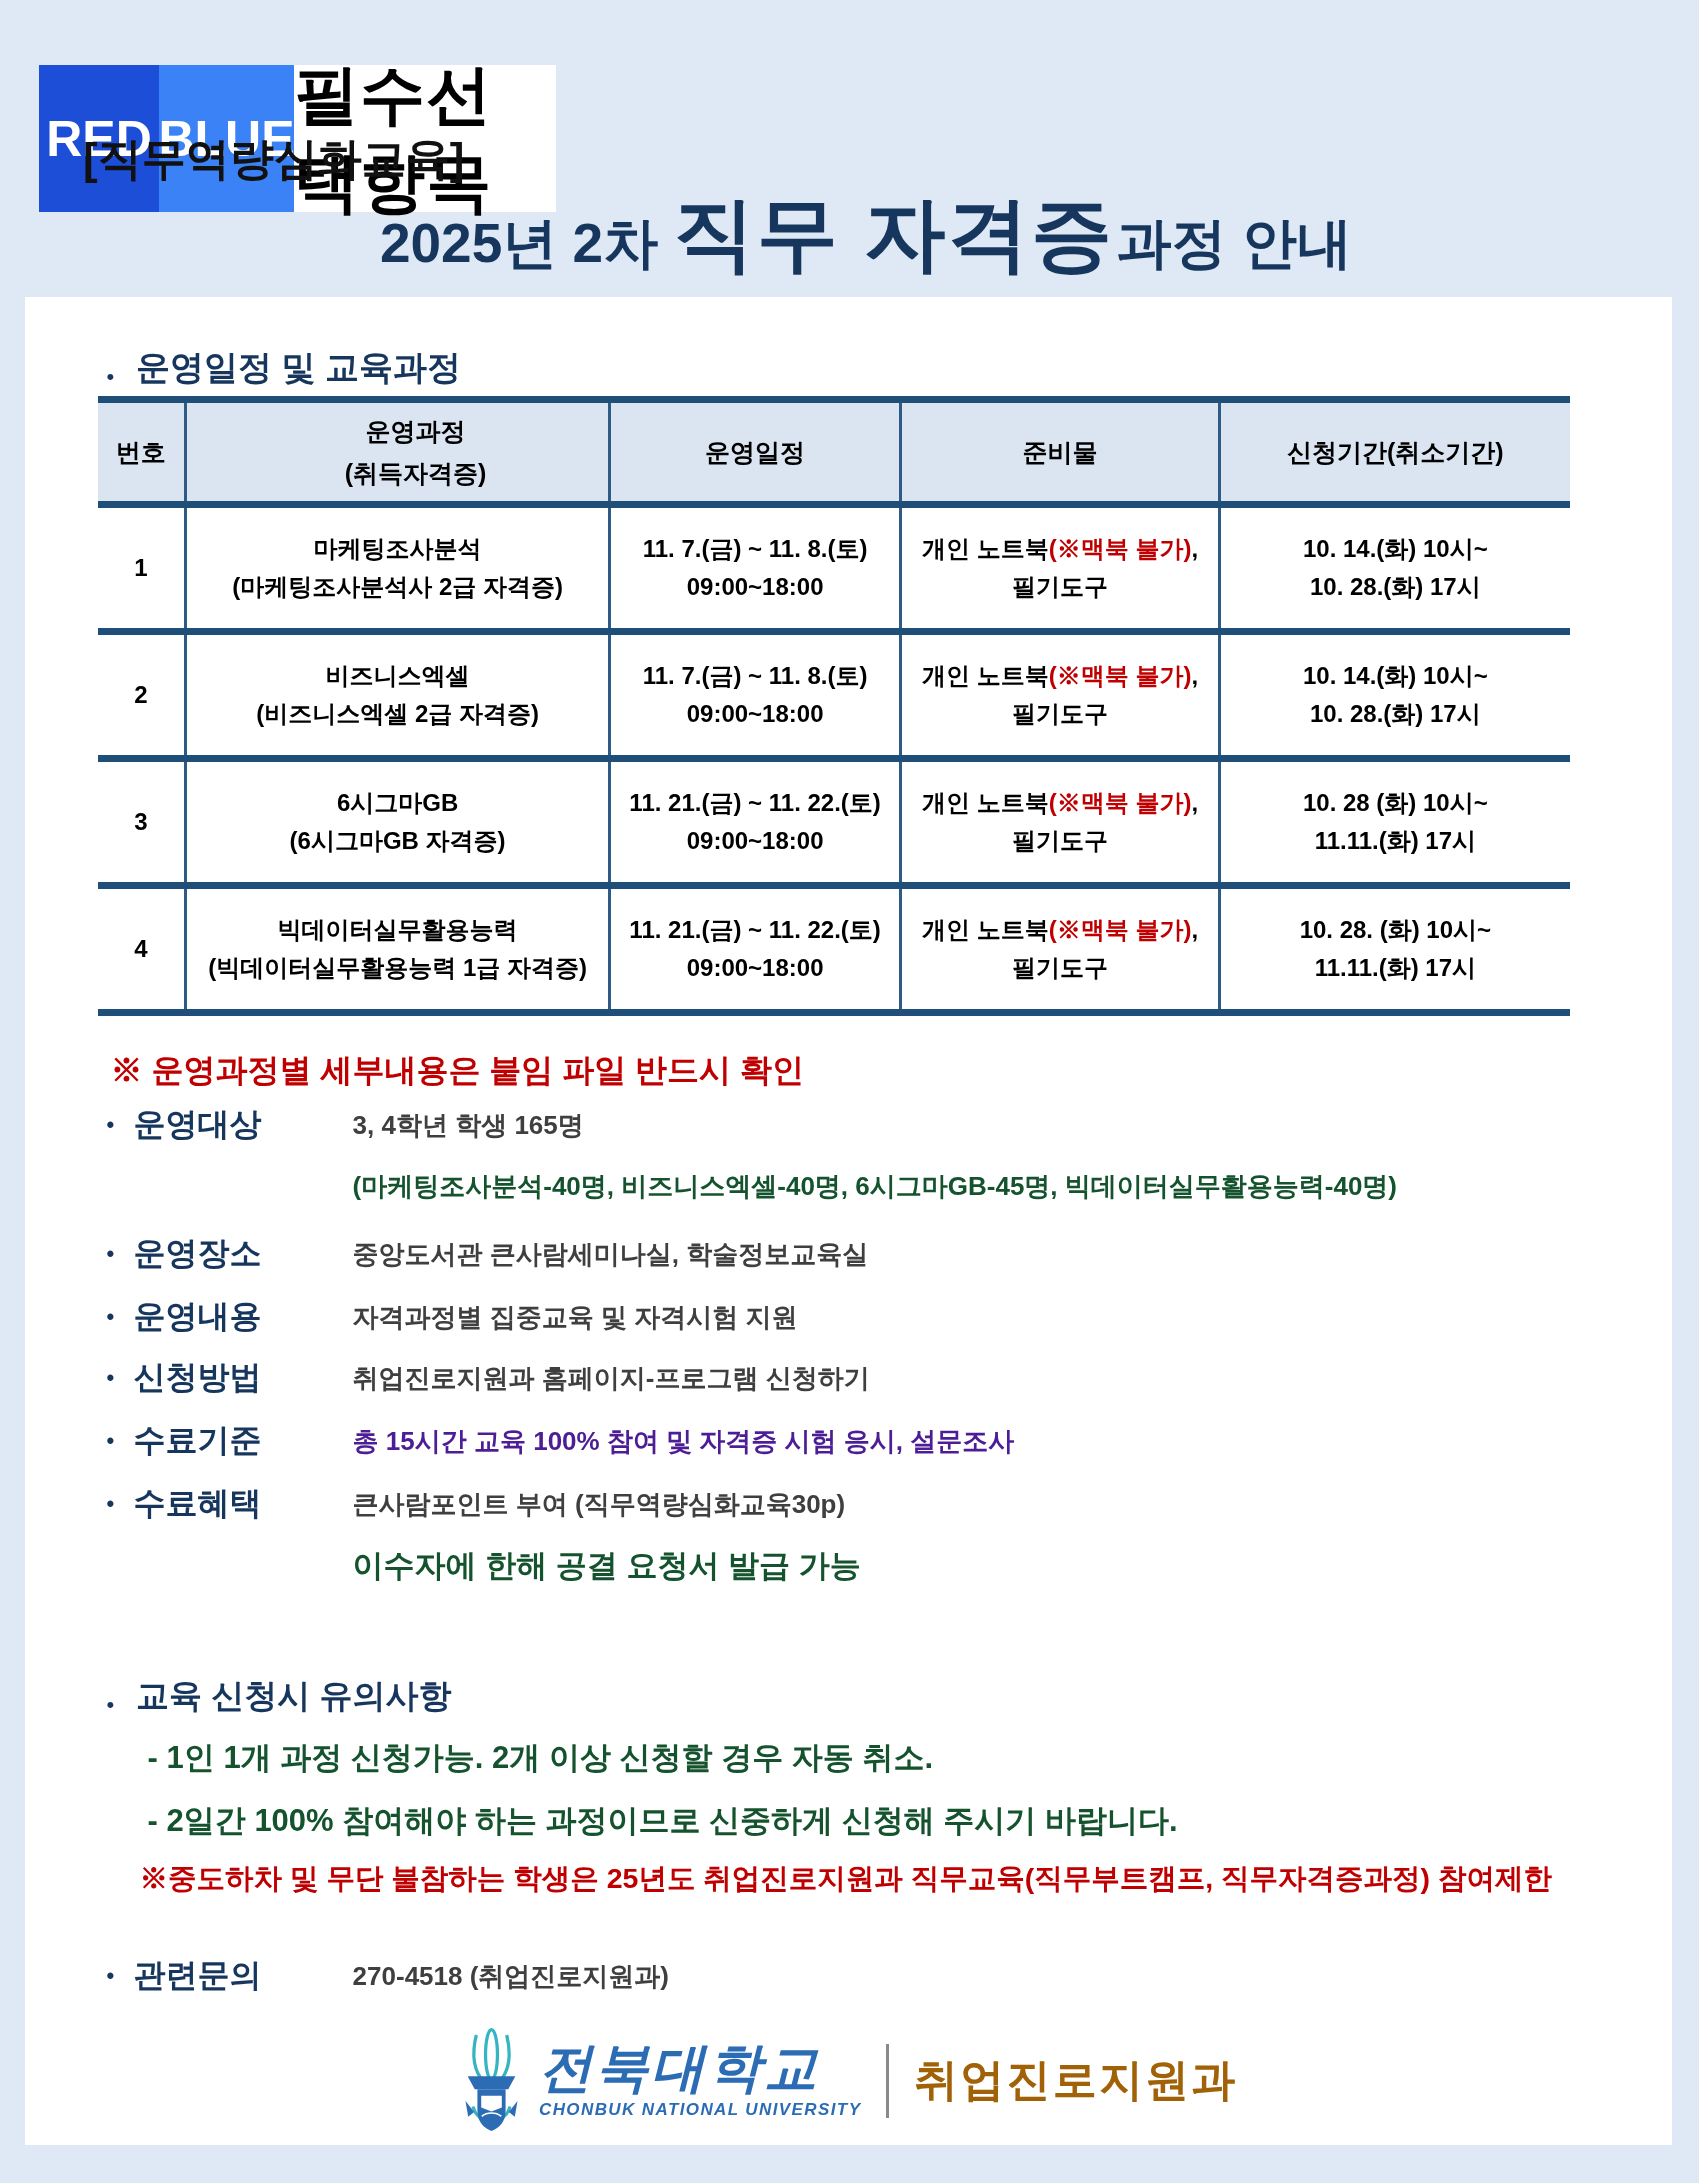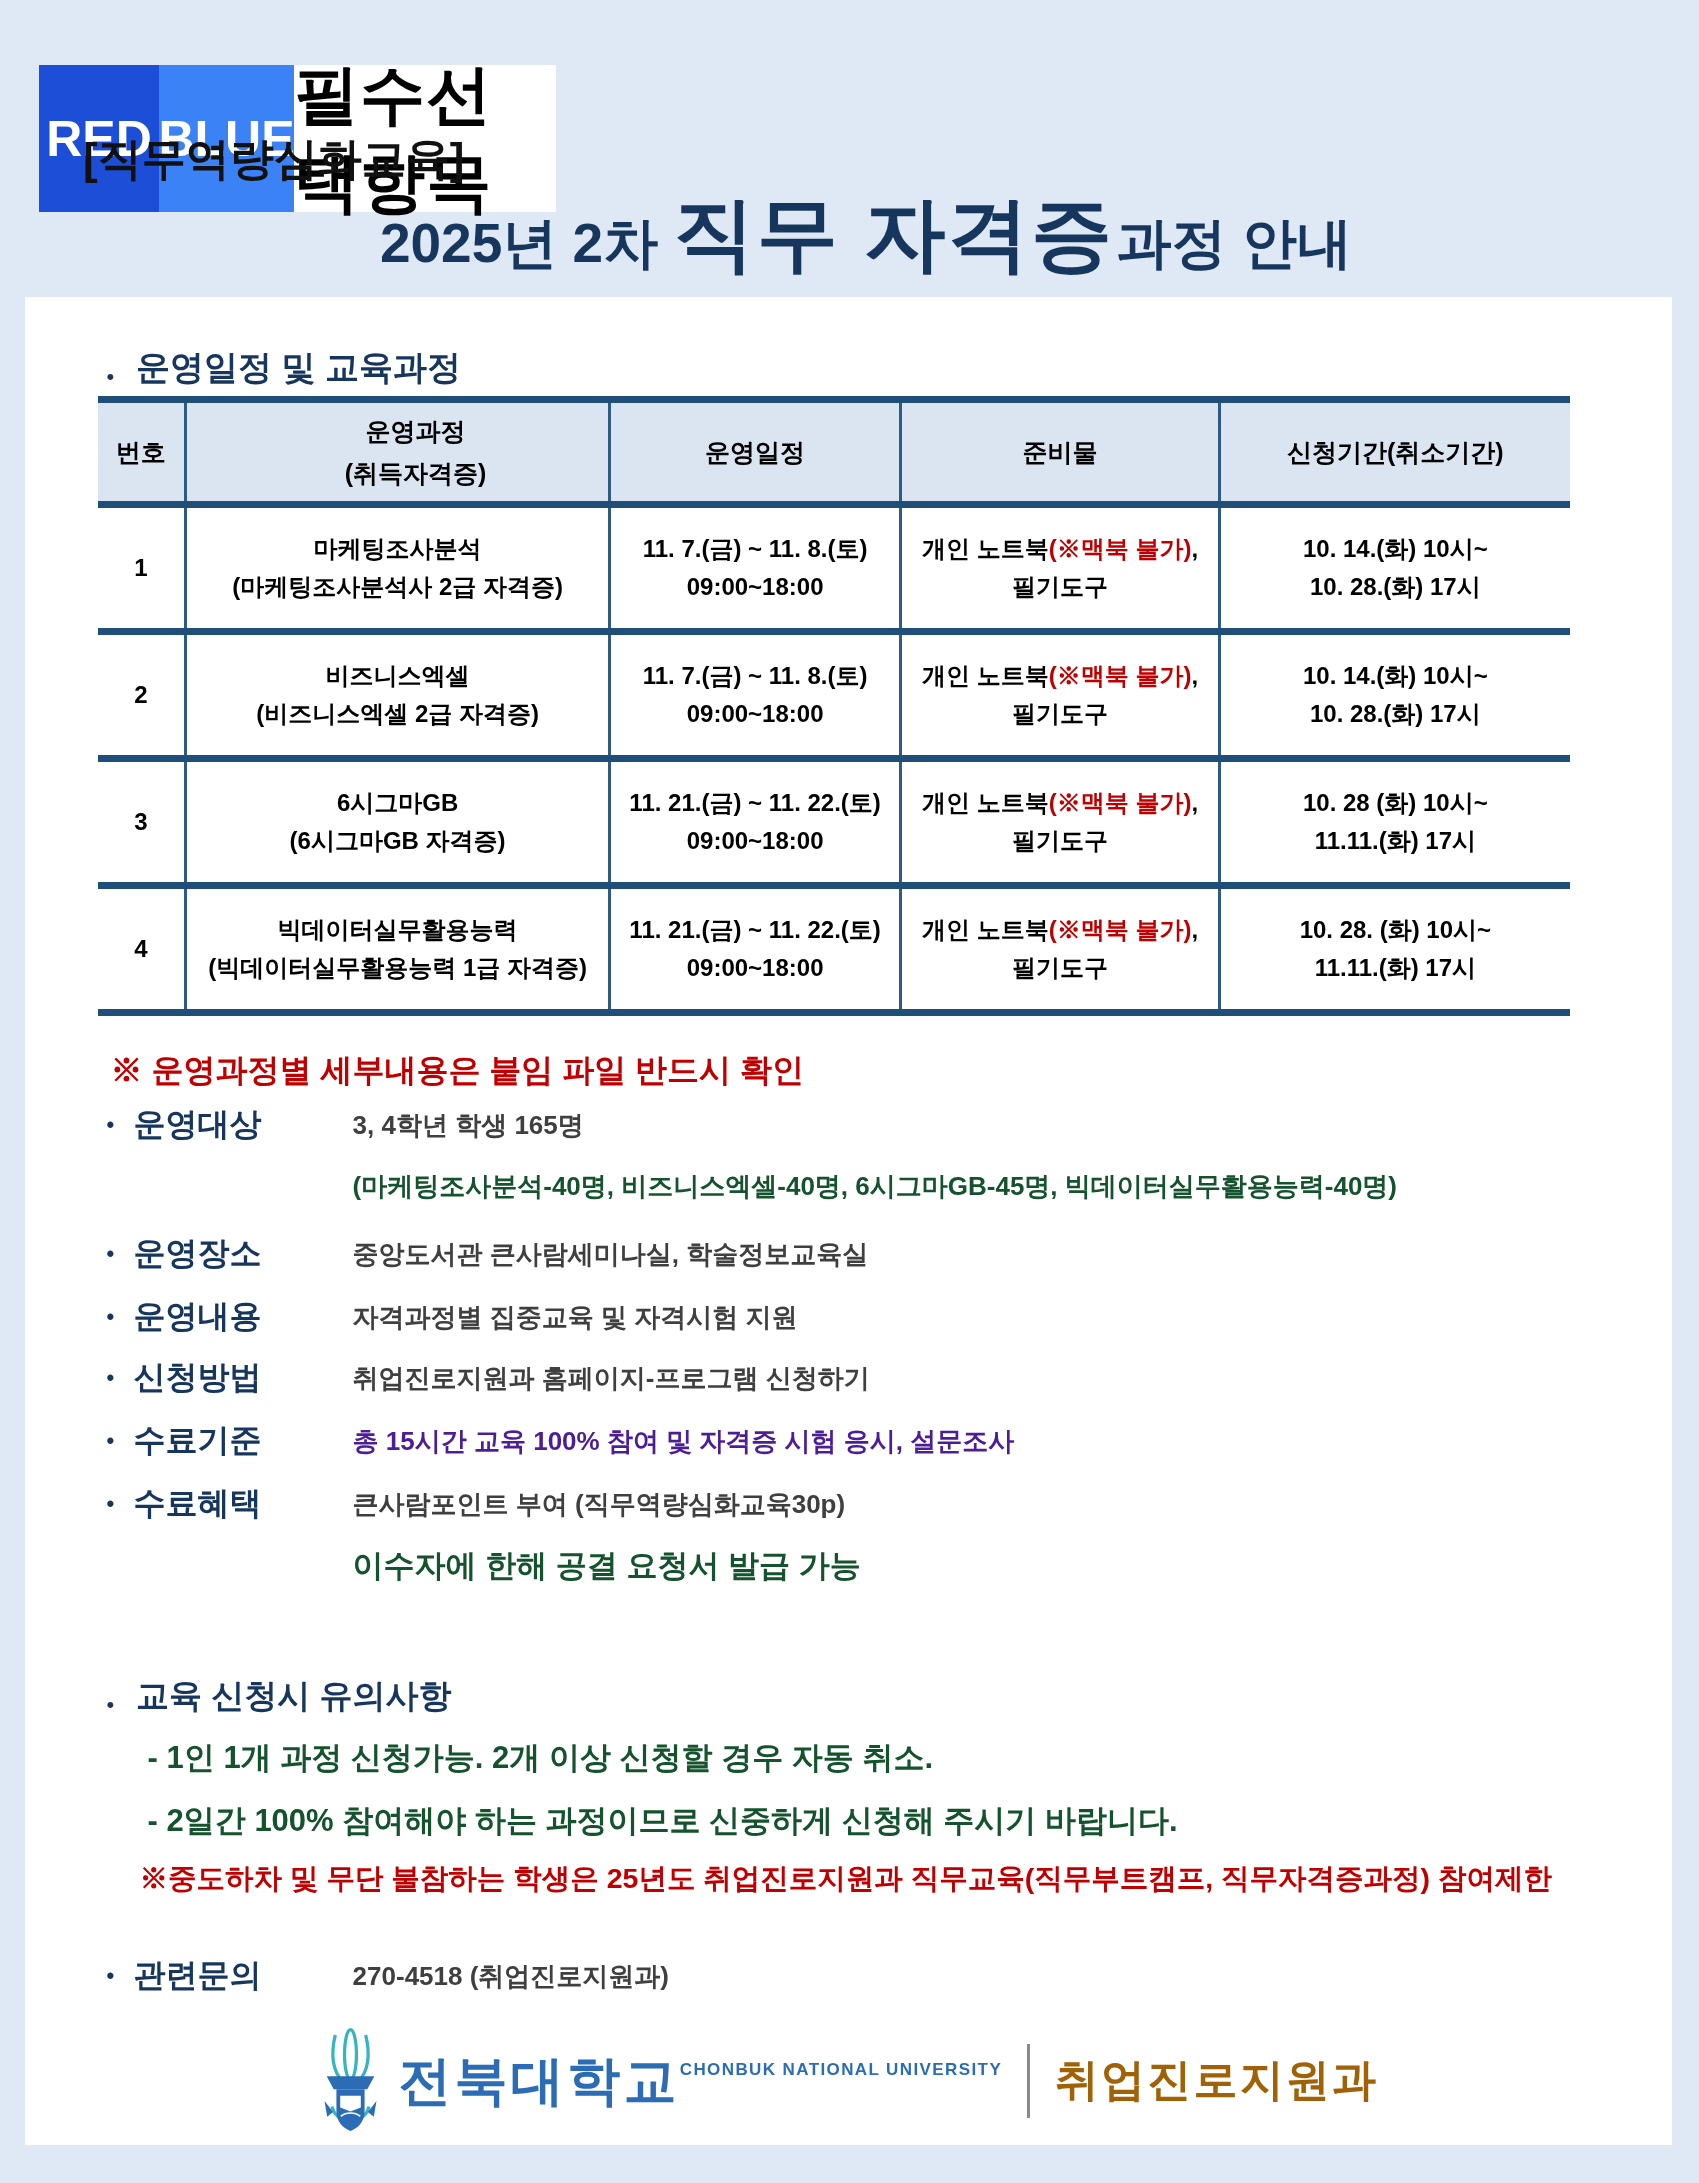--- a/index.html
+++ b/index.html
@@ -39,21 +39,21 @@
   .red-txt{color:#c00000;}
   .note-red{font-size:32px;font-weight:bold;color:#c00000;}
   
   .info-line{position:absolute;left:82px;white-space:nowrap;font-weight:bold;}
   .info-line .lbl{display:inline-block;width:219px;font-size:32px;color:#17365d;vertical-align:middle;}
   .info-line .val{font-size:26px;color:#3f3f3f;vertical-align:middle;}
   .info-line .val.red{color:#4c1d95;}
   .plain-line{position:absolute;font-weight:bold;color:#14532d;}
   
   .footerlogo{position:absolute;left:0;width:1647px;display:flex;align-items:center;justify-content:center;}
-  .footerlogo .wordmark{display:flex;flex-direction:row;margin-left:15.3px;}
+  .footerlogo .wordmark{display:flex;flex-direction:column;margin-left:15.3px;font-style:italic;}
   .univ-kr{font-size:53px;font-weight:bold;color:#2b6cb4;letter-spacing:3.3px;line-height:1.0;}
   .univ-en{font-size:17px;font-weight:bold;color:#2b6cb4;letter-spacing:1.4px;margin-top:5.5px;}
   .fdivider{width:2.7px;height:74px;background:#8a8a8a;margin:0 25px;}
   .fdept{font-size:44px;font-weight:bold;color:#a16207;letter-spacing:2.2px;}
 </style>
 </head>
 <body>
 
 <div class="ribbon">
   <div class="seg red">RED</div>

